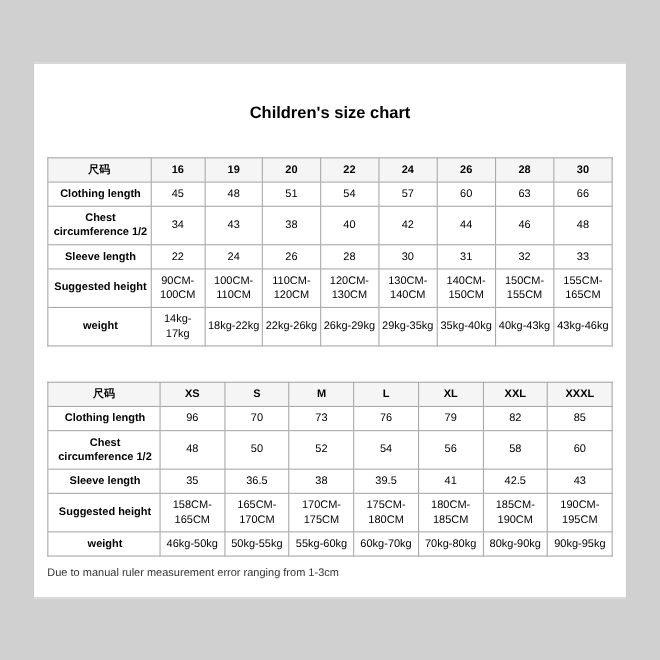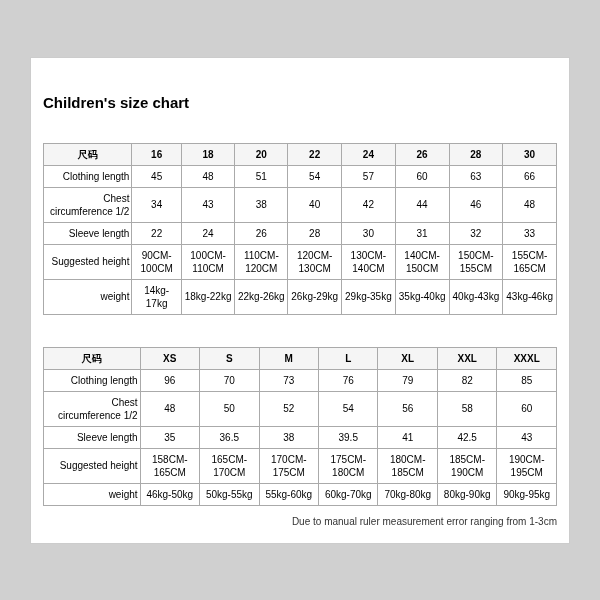--- a/index.html
+++ b/index.html
@@ -12,21 +12,21 @@
       height: 600px;
       font-family: Arial, sans-serif;
     }
     .card {
       background: #fff;
       width: 540px;
       padding: 16px 12px;
       border: 1px solid #ccc;
     }
     .section-title {
-      text-align: left;
+      text-align: center;
       font-size: 15px;
       font-weight: bold;
       margin-bottom: 6px;
       margin-top: 20px;
     }
     table {
       width: 100%;
       border-collapse: collapse;
       font-size: 10px;
       margin-bottom: 10px;
@@ -36,44 +36,44 @@
       border: 1px solid #aaa;
       text-align: center;
       padding: 4px 2px;
       line-height: 1.3;
     }
     th {
       background: #f5f5f5;
       font-weight: bold;
     }
     .row-header {
-      text-align: right;
+      text-align: center;
       padding-left: 4px;
-      font-weight: normal;
+      font-weight: bold;
       background: #fff;
     }
     .note {
-      text-align: right;
+      text-align: left;
       font-size: 10px;
       color: #333;
       margin-top: 4px;
     }
   </style>
 </head>
 <body>
 
 <div class="card">
 
   <div class="section-title">Children's size chart</div>
   <table>
     <thead id="children-thead">
         <tr>
           <th>尺码</th>
           <th>16</th>
-          <th>18</th>
+          <th>19</th>
           <th>20</th>
           <th>22</th>
           <th>24</th>
           <th>26</th>
           <th>28</th>
           <th>30</th>
         </tr>
       </thead>
     <tbody id="children-tbody">
         <tr>

